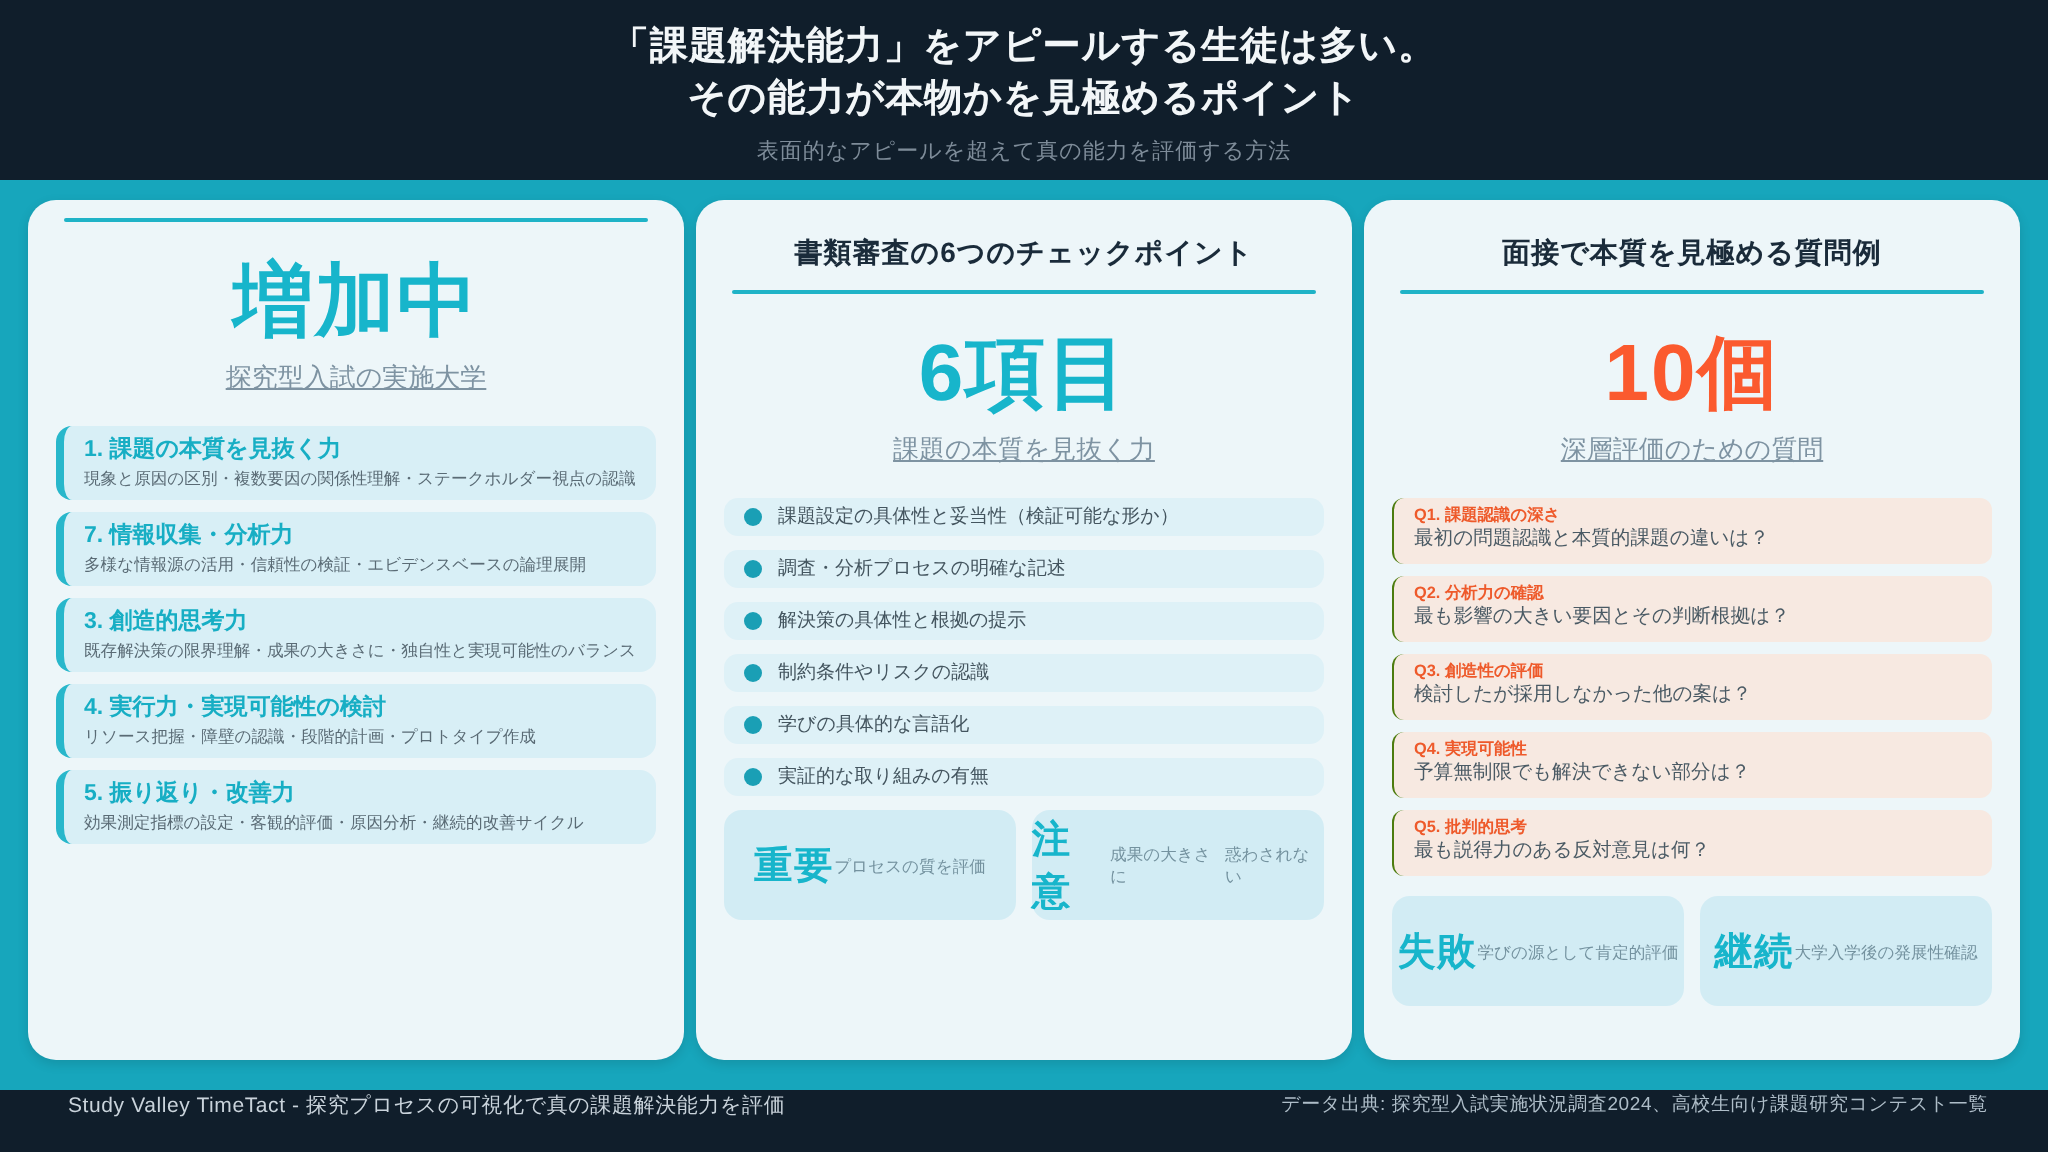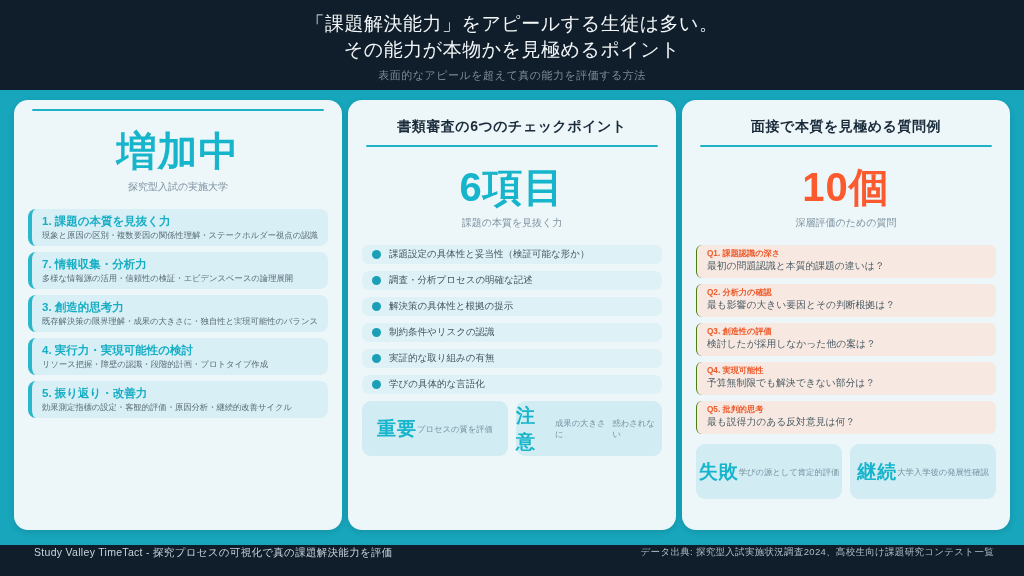--- a/index.html
+++ b/index.html
@@ -11,21 +11,21 @@
   }
   .stage { width: 1024px; height: 576px; display: flex; flex-direction: column; }
 
   
   .top {
     height: 90px; background: #101E2B; flex: 0 0 auto;
     display: flex; flex-direction: column; align-items: center; justify-content: center;
     padding-top: 4px;
   }
   .title-line {
-    color: #F2F6F8; font-weight: normal; font-size: 19px; line-height: 1.32;
+    color: #F2F6F8; font-weight: bold; font-size: 19px; line-height: 1.32;
     letter-spacing: 0.5px; text-align: center;
   }
   .subtitle {
     margin-top: 6px; color: #7E8C99; font-size: 11px; letter-spacing: 0.5px; text-align: center;
   }
 
   
   .band {
     flex: 1 1 auto; background: #17A6BC;
     display: flex; justify-content: center; gap: 6px; padding-top: 10px;
@@ -38,21 +38,21 @@
     margin-top: 18px; text-align: center; font-size: 14px; font-weight: bold;
     color: #1A2B3A; letter-spacing: 0.5px;
   }
   .divider { height: 2px; background: #1FB3C7; margin: 9px 4px 0 4px; border-radius: 1px; }
   .stat {
     margin-top: 18px; text-align: center; font-size: 40px; font-weight: bold; line-height: 1.1;
     letter-spacing: 1px;
   }
   .stat.teal { color: #17B5CB; }
   .stat.orange { color: #FB5A2E; }
-  .stat-caption { margin-top: 7px; text-align: center; font-size: 10px; color: #7E93A2; }
+  .stat-caption { margin-top: 7px; text-align: center; font-size: 13px; color: #7E93A2; text-decoration: underline; }
 
   
   .elements { margin-top: 15px; }
   .element {
     background: #D8EFF6; border-left: 4px solid #28B7CB; border-radius: 8px;
     padding: 5px 10px 5px 10px; margin-bottom: 6px; height: 37px; overflow: hidden;
   }
   .el-title { color: #17AEC4; font-weight: bold; font-size: 11.5px; line-height: 14px; white-space: nowrap; }
   .el-desc { color: #5A6B75; font-size: 8.3px; line-height: 11px; margin-top: 2px; white-space: nowrap; }
 
@@ -151,25 +151,25 @@
         <div class="check-row">
           <span class="dot"></span>
           <span class="check-text">解決策の具体性と根拠の提示</span>
         </div>
         <div class="check-row">
           <span class="dot"></span>
           <span class="check-text">制約条件やリスクの認識</span>
         </div>
         <div class="check-row">
           <span class="dot"></span>
+          <span class="check-text">学びの具体的な言語化</span>
+        </div>
+        <div class="check-row">
+          <span class="dot"></span>
           <span class="check-text">実証的な取り組みの有無</span>
-        </div>
-        <div class="check-row">
-          <span class="dot"></span>
-          <span class="check-text">学びの具体的な言語化</span>
         </div>
       </div>
       <div class="callouts">
         <div class="callout">
           <div class="callout-label">重要</div>
           <div class="callout-line">プロセスの</div>
           <div class="callout-line">質を評価</div>
         </div>
         <div class="callout">
           <div class="callout-label">注意</div>

